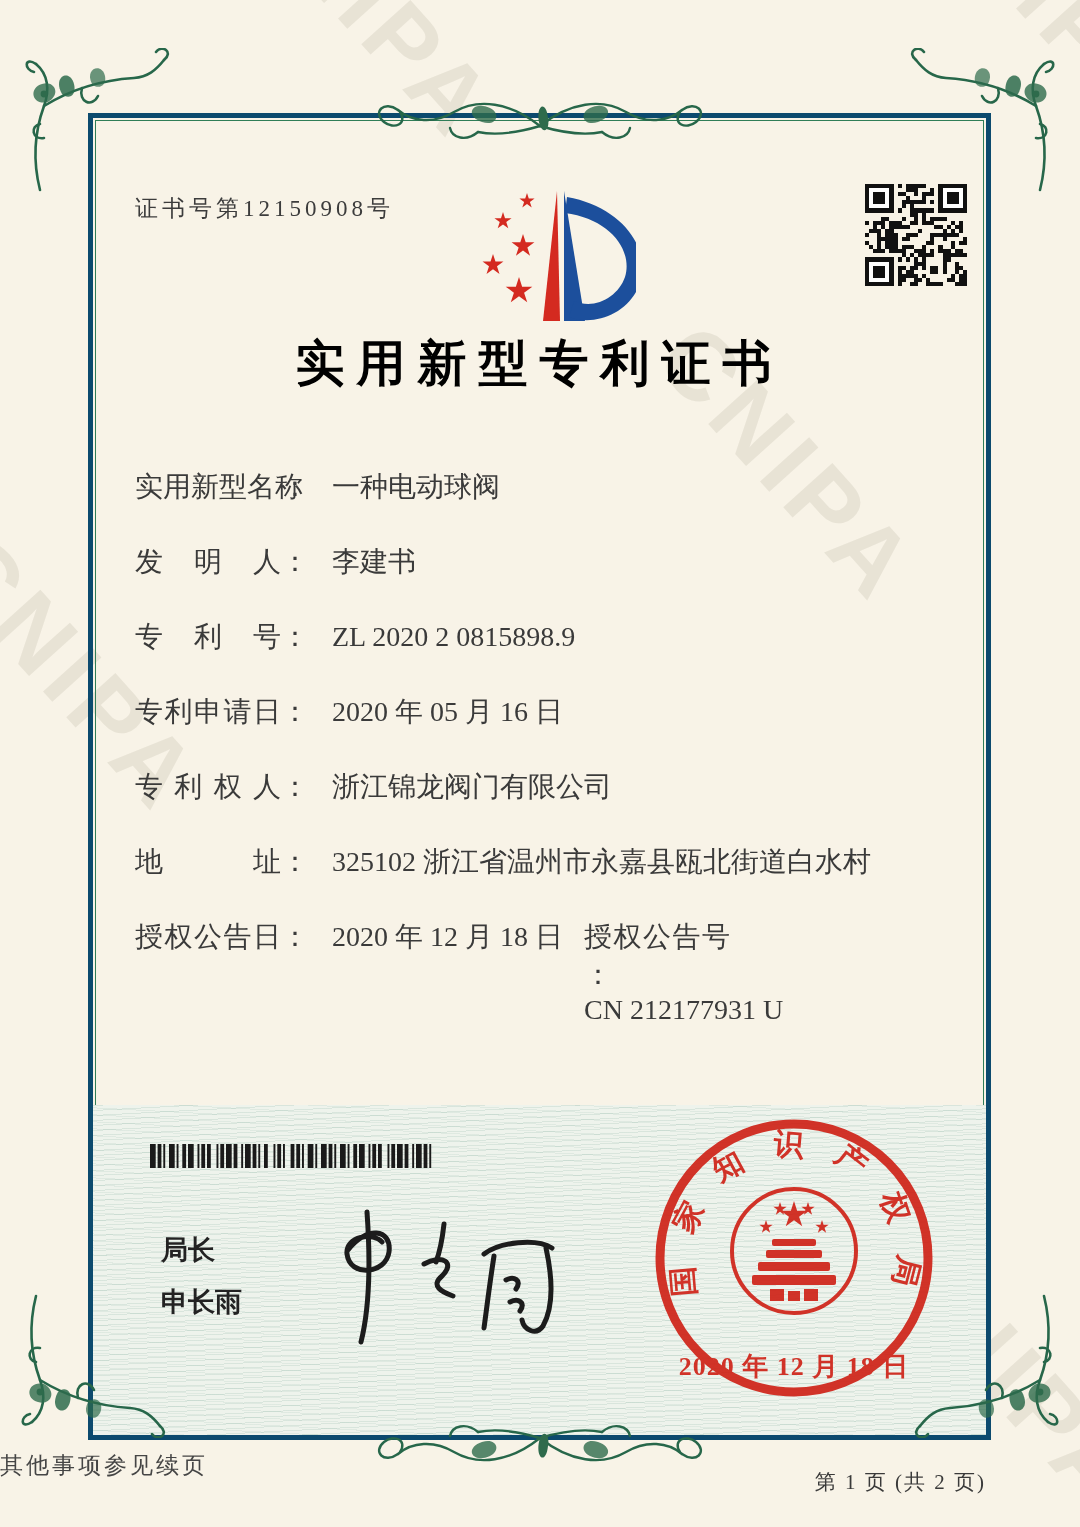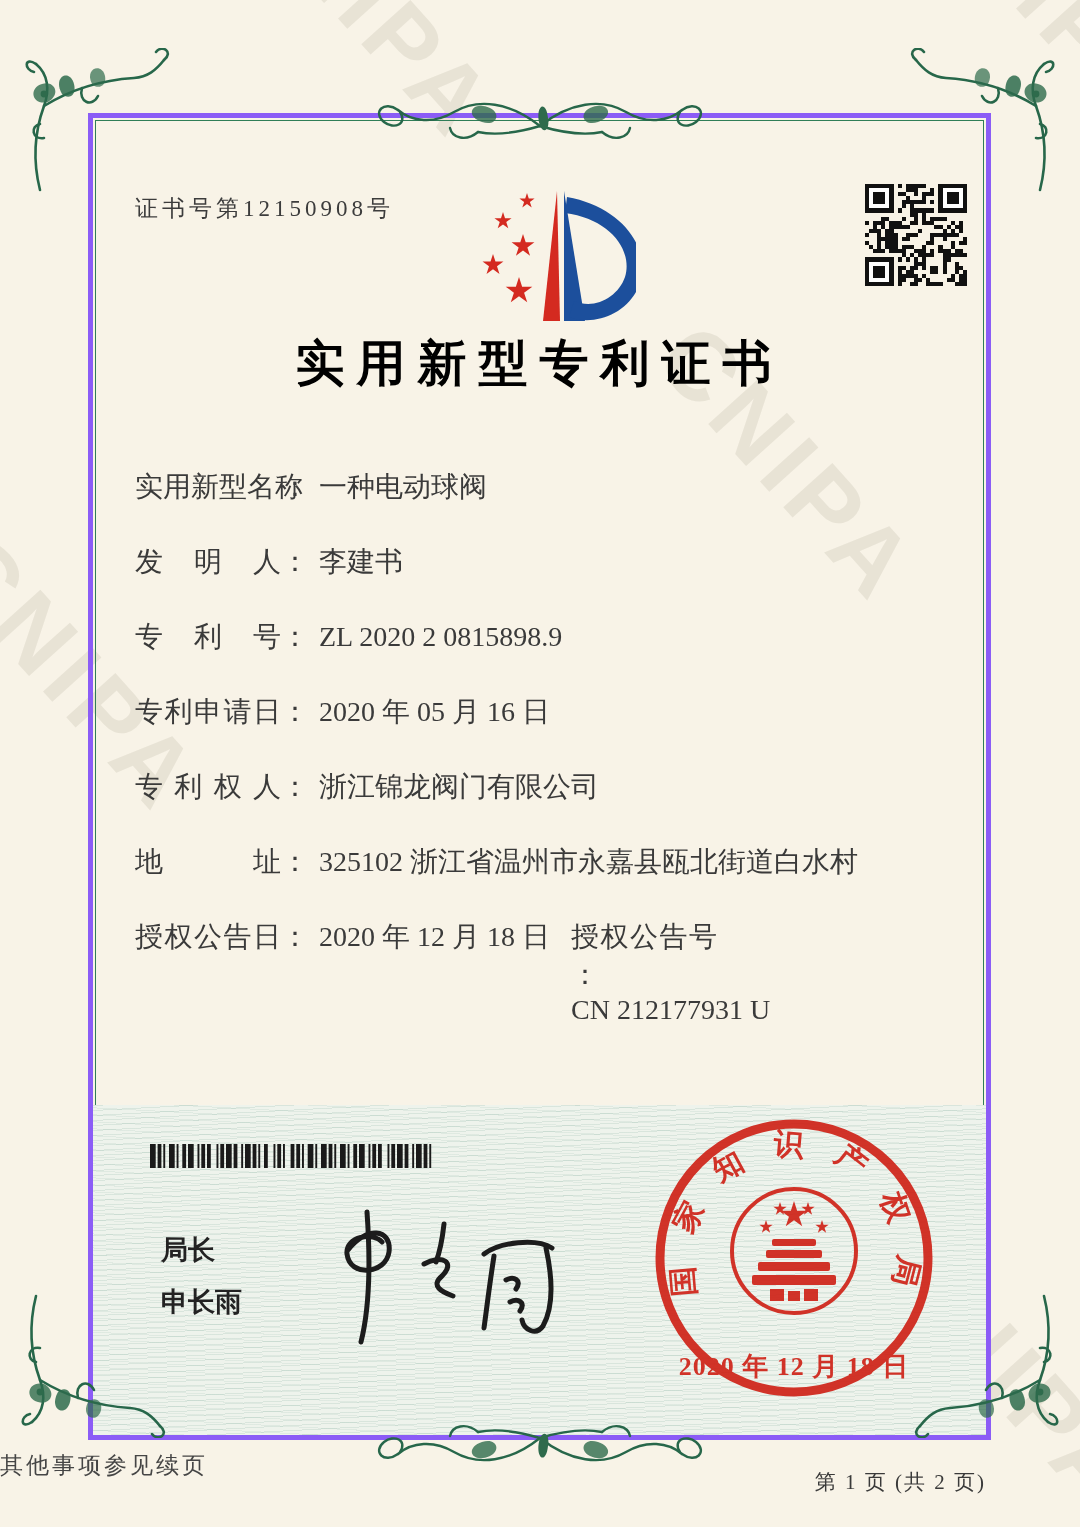--- a/index.html
+++ b/index.html
@@ -13,21 +13,21 @@
   
   .wm{
     position:absolute; font-family:"Liberation Sans","DejaVu Sans",sans-serif;
     font-weight:bold; font-size:96px; letter-spacing:8px;
     color:rgba(172,163,146,0.20); transform:rotate(48deg); white-space:nowrap;
     pointer-events:none; z-index:1;
   }
   
   .frame{
     position:absolute; left:88px; top:113px; width:893px; height:1317px;
-    border:5px solid #8b5cf6; z-index:2; background:transparent;
+    border:5px solid #0c4a6e; z-index:2; background:transparent;
   }
   .frame-inner{position:absolute; inset:2px; border:1px solid #2f7d57; pointer-events:none;}
   
   .guilloche{
     position:absolute; left:0; right:0; bottom:0; height:330px;
     background:
       repeating-linear-gradient(177deg, rgba(27,107,82,0.10) 0 1px, rgba(0,0,0,0) 1px 5px),
       repeating-linear-gradient(183deg, rgba(27,107,82,0.07) 0 1px, rgba(0,0,0,0) 1px 7px),
       #eef3ec;
   }
@@ -35,21 +35,21 @@
   .logo{position:absolute; left:368px; top:55px;}
   .qr{position:absolute; left:772px; top:66px; width:102px; height:102px;}
   .title{
     position:absolute; left:0; top:213px; width:100%; text-align:center;
     font-size:49px; font-weight:bold; letter-spacing:12px; color:#000000;
   }
   .fields{position:absolute; left:42px; top:350px; width:830px; font-size:28px; color:#3a3a3a;}
   .frow{display:flex; align-items:baseline; margin-bottom:37px; white-space:nowrap;}
   .flabel{display:inline-block; width:146px; text-align:justify; text-align-last:justify;}
   .fcolon{margin:0 2px 0 0;}
-  .fvalue{margin-left:8px;}
+  .fvalue{margin-left:21px;}
   .grant-left{display:flex; align-items:center; width:428px; white-space:nowrap;}
   .grant-right{display:flex; align-items:baseline; white-space:nowrap;flex-direction:column;}
   .paras{
     position:absolute; left:42px; top:778px; width:828px;
     font-size:24px; line-height:40px; color:#3a3a3a; text-align:justify;
   }
   .paras p{margin:0 0 2px 0; text-indent:2em;}
   .barcode{position:absolute; left:57px; top:1026px; z-index:3;}
   .director{
     position:absolute; left:68px; top:1114px; z-index:3;

